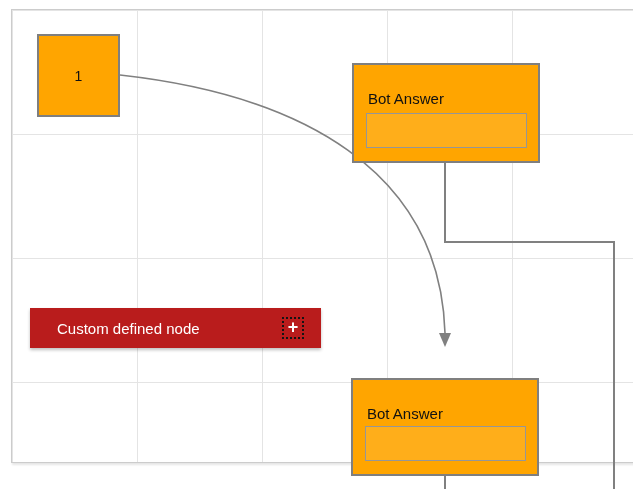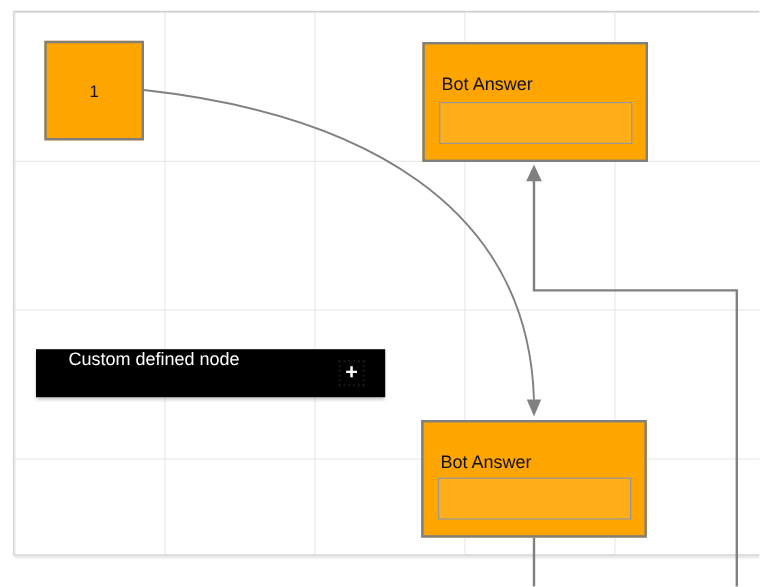--- a/index.html
+++ b/index.html
@@ -50,20 +50,21 @@
     width: 83px;
     height: 83px;
     display: flex;
     align-items: center;
     justify-content: center;
     font-size: 14px;
     color: #111111;
   }
   .bot-node {
     width: 188px;
+    margin-top: 28px;
   }
   #bot-node-top    { left: 352px; top: 35px;  height: 100px; }
   #bot-node-bottom { left: 351px; top: 350px; height: 98px;  }
   .bot-title {
     position: absolute;
     left: 14px;
     top: 25px;
     font-size: 15px;
     color: #111111;
     white-space: nowrap;
@@ -74,27 +75,28 @@
     bottom: 13px;
     width: 161px;
     height: 35px;
     box-sizing: border-box;
     border: 1px solid #969696;
     background: rgba(255,255,255,0.10);
   }
   #custom-node {
     position: absolute;
     left: 30px;
-    top: 291px;
+    top: 308px;
     width: 291px;
     height: 40px;
     box-sizing: border-box;
-    background: #000000;
+    background: #b91c1c;
     box-shadow: 0 2px 3px rgba(0,0,0,0.25);
     display: flex;
+    align-items: center;
     z-index: 3;
     color: #ffffff;
   }
   #custom-node .label {
     margin-left: 27px;
     font-size: 15px;
     white-space: nowrap;
   }
   .plus-box {
     position: absolute;

